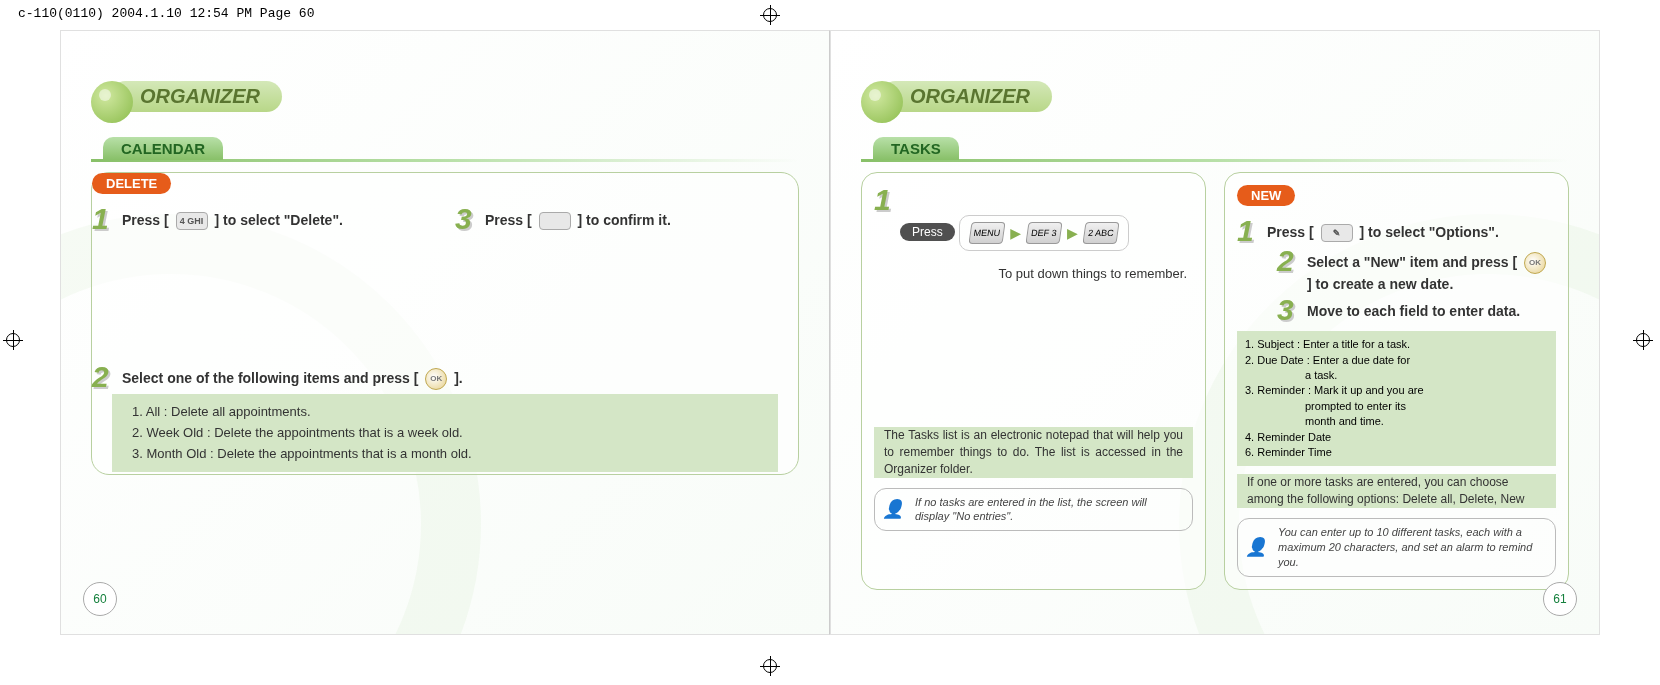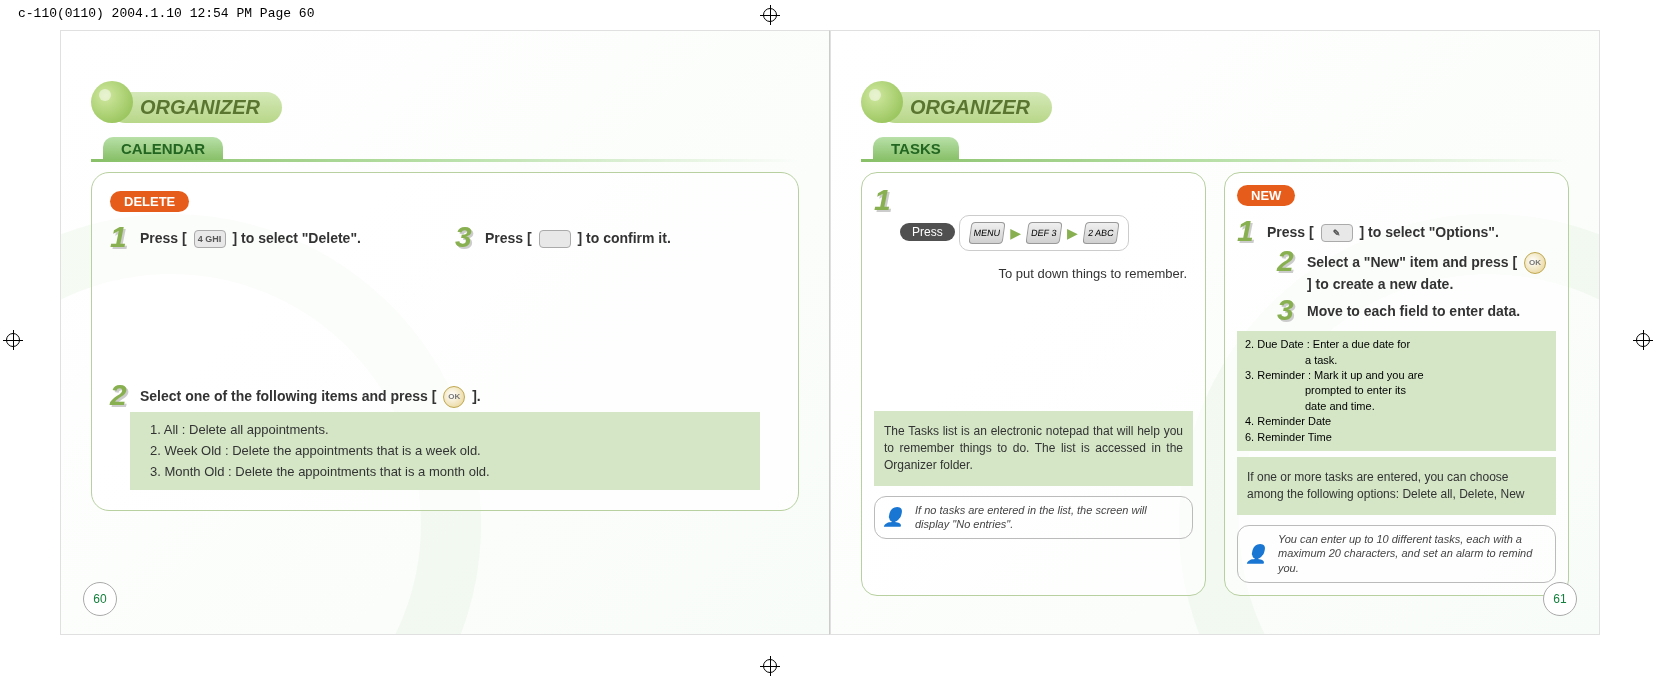--- a/index.html
+++ b/index.html
@@ -126,21 +126,21 @@
       right: -200px;
     }
 
     .section-header {
       position: relative;
       margin-bottom: 10px;
     }
 
     .section-title-badge {
       display: inline-flex;
-      align-items: flex-end;
+      align-items: flex-start;
       position: relative;
       z-index: 2;
     }
 
     .green-circle {
       width: 42px;
       height: 42px;
       background: radial-gradient(circle at 35% 35%, #d0e8a0, #8abb4a);
       border-radius: 50%;
       margin-right: -8px;
@@ -186,21 +186,20 @@
     .subsection-line {
       height: 3px;
       background: linear-gradient(90deg, #88c068, #b8e0a8 50%, rgba(184, 224, 168, 0) 100%);
       margin-top: -1px;
       margin-bottom: 10px;
     }
 
     .panel {
       border: 1px solid #b8d0a0;
       border-radius: 18px;
-      padding: 18px;
       background: rgba(255, 255, 255, 0.6);
       position: relative;
     }
 
     .badge-orange {
       display: inline-block;
       background: #e65c1a;
       color: #fff;
       font-weight: bold;
       font-size: 13px;
@@ -324,30 +323,30 @@
 
     .arrow {
       color: #88b050;
       font-size: 14px;
     }
 
     .desc-text {
       font-size: 13px;
       color: #333;
       line-height: 1.4;
-      margin: 8px 0;
+      margin: 16px 0;
     }
 
     .info-box {
       background: #d4e6c6;
-      padding: 12px 10px;
+      padding: 0 10px;
       font-size: 12px;
       color: #333;
       line-height: 1.4;
-      margin: 0 0;
+      margin: 8px 0;
     }
 
     .note-box {
       border: 1px solid #bbb;
       border-radius: 12px;
       padding: 6px 10px 6px 40px;
       font-size: 11px;
       font-style: italic;
       color: #444;
       position: relative;
@@ -532,25 +531,26 @@
             <span>Select a "New" item and press [ </span><span class="inline-key inline-key-round">OK</span><span> ] to create a new date.</span>
           </div>
         </div>
 
         <div class="step" style="margin-left:40px;">
           <div class="step-num">3</div>
           <div class="step-text">Move to each field to enter data.</div>
         </div>
 
         <div class="field-list">
+          <div>1. Subject : Enter a title for a task.</div>
           <div>2. Due Date : Enter a due date for</div>
           <div class="indent">a task.</div>
           <div>3. Reminder : Mark it up and you are</div>
           <div class="indent">prompted to enter its</div>
-          <div class="indent">date and time.</div>
+          <div class="indent">month and time.</div>
           <div>4. Reminder Date</div>
           <div>6. Reminder Time</div>
         </div>
 
         <div class="info-box">If one or more tasks are entered, you can choose among the following options: Delete all, Delete, New</div>
 
         <div class="note-box">
           <span class="note-icon">👤</span>
           <span>You can enter up to 10 different tasks, each with a maximum 20 characters, and set an alarm to remind you.</span>
         </div>

